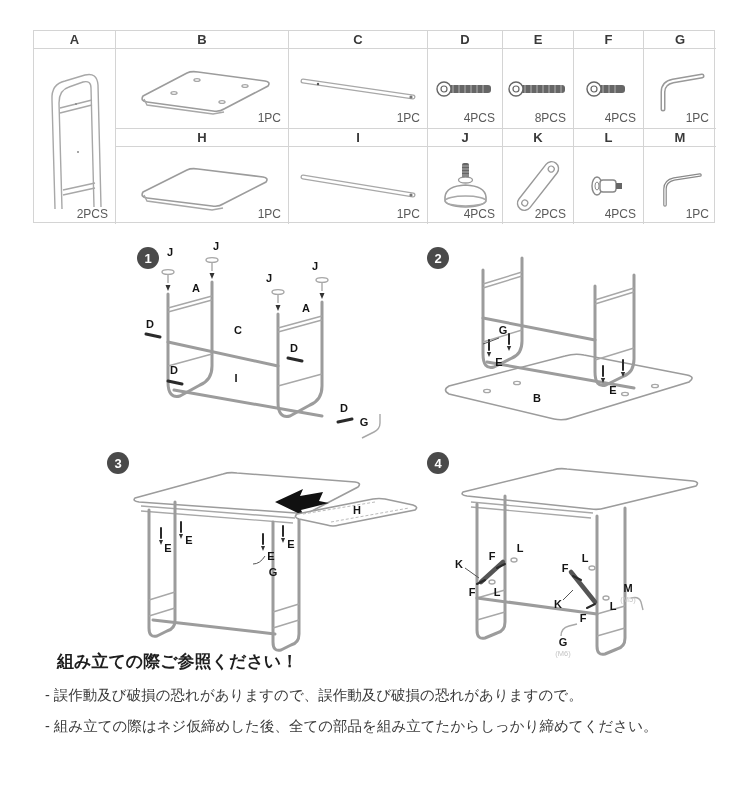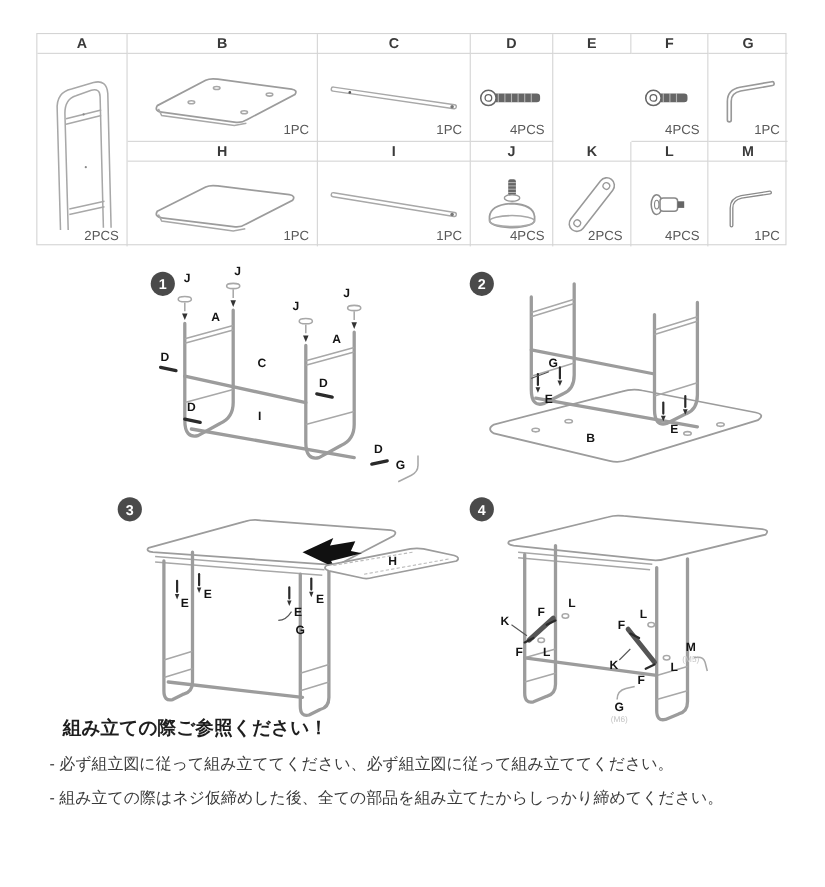--- a/index.html
+++ b/index.html
@@ -89,20 +89,29 @@
       <span class="qty">1PC</span>
     </div>
     <div class="pc br bb" style="grid-area:2/4">
       <svg width="64" height="26" viewBox="0 0 64 26">
         <rect x="14" y="9" width="44" height="8" rx="3" class="dark"></rect>
         <path d="M20,9 V17 M26,9 V17 M32,9 V17 M38,9 V17 M44,9 V17 M50,9 V17" stroke="#fff" stroke-width="1" opacity="0.5"></path>
         <ellipse cx="11" cy="13" rx="7" ry="7" fill="#fff" stroke="#666" stroke-width="1.4"></ellipse>
         <ellipse cx="11" cy="13" rx="3" ry="3" fill="none" stroke="#666" stroke-width="1.2"></ellipse>
       </svg>
       <span class="qty">4PCS</span>
+    </div>
+    <div class="pc br bb" style="grid-area:2/5">
+      <svg width="66" height="26" viewBox="0 0 66 26">
+        <rect x="14" y="9" width="46" height="8" rx="3" class="dark"></rect>
+        <path d="M20,9 V17 M26,9 V17 M32,9 V17 M38,9 V17 M44,9 V17 M50,9 V17 M56,9 V17" stroke="#fff" stroke-width="1" opacity="0.5"></path>
+        <ellipse cx="11" cy="13" rx="7" ry="7" fill="#fff" stroke="#666" stroke-width="1.4"></ellipse>
+        <ellipse cx="11" cy="13" rx="3" ry="3" fill="none" stroke="#666" stroke-width="1.2"></ellipse>
+      </svg>
+      <span class="qty">8PCS</span>
     </div>
     <div class="pc br bb" style="grid-area:2/6">
       <svg width="52" height="26" viewBox="0 0 52 26">
         <rect x="14" y="9" width="28" height="8" rx="3" class="dark"></rect>
         <path d="M20,9 V17 M26,9 V17 M32,9 V17" stroke="#fff" stroke-width="1" opacity="0.5"></path>
         <ellipse cx="11" cy="13" rx="7" ry="7" fill="#fff" stroke="#666" stroke-width="1.4"></ellipse>
         <ellipse cx="11" cy="13" rx="3" ry="3" fill="none" stroke="#666" stroke-width="1.2"></ellipse>
       </svg>
       <span class="qty">4PCS</span>
     </div>
@@ -363,17 +372,17 @@
       <text class="lbl" x="188" y="160" text-anchor="middle">L</text>
       <text class="lbl" x="203" y="142" text-anchor="middle">M</text>
       <text class="sub" x="203" y="152" text-anchor="middle">(M5)</text>
       <text class="lbl" x="138" y="196" text-anchor="middle">G</text>
       <text class="sub" x="138" y="206" text-anchor="middle">(M6)</text>
     </svg>
   </div>
 
   <div class="footer">
     <h2>組み立ての際ご参照ください！</h2>
-    <p>- 必ず組立図に従って組み立ててください、必ず組立図に従って組み立ててください。</p>
+    <p>- 誤作動及び破損の恐れがありますので、誤作動及び破損の恐れがありますので。</p>
     <p>- 組み立ての際はネジ仮締めした後、全ての部品を組み立てたからしっかり締めてください。</p>
   </div>
 
 </div>
 
 </body></html>

